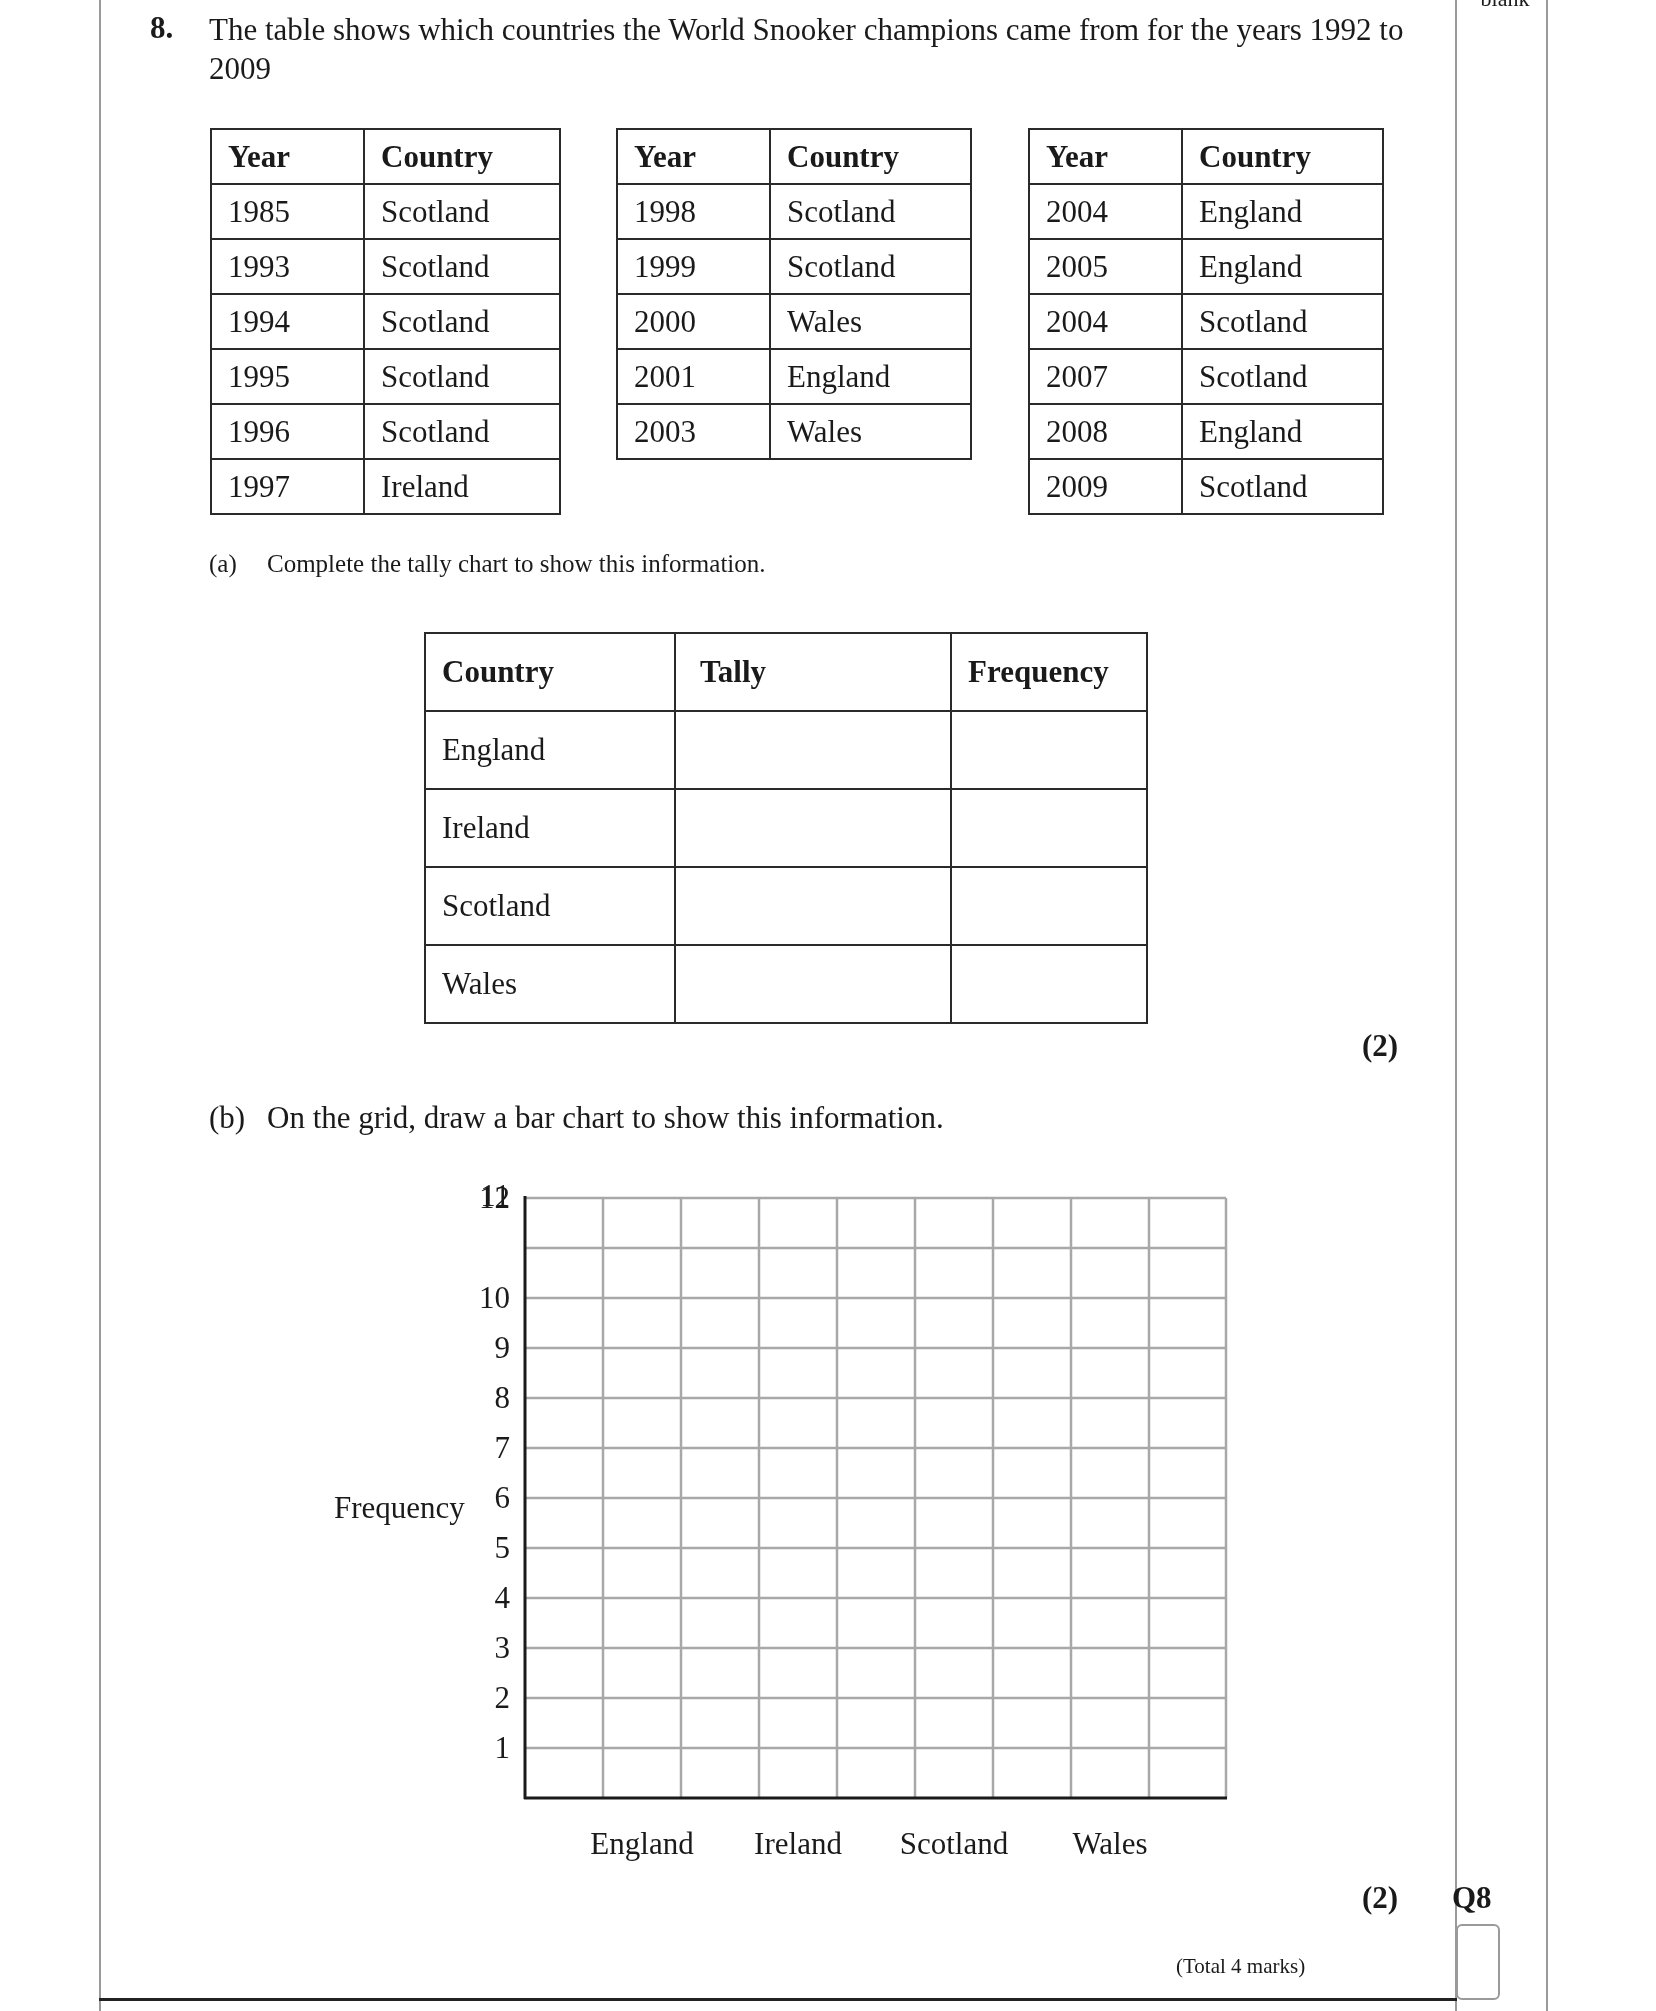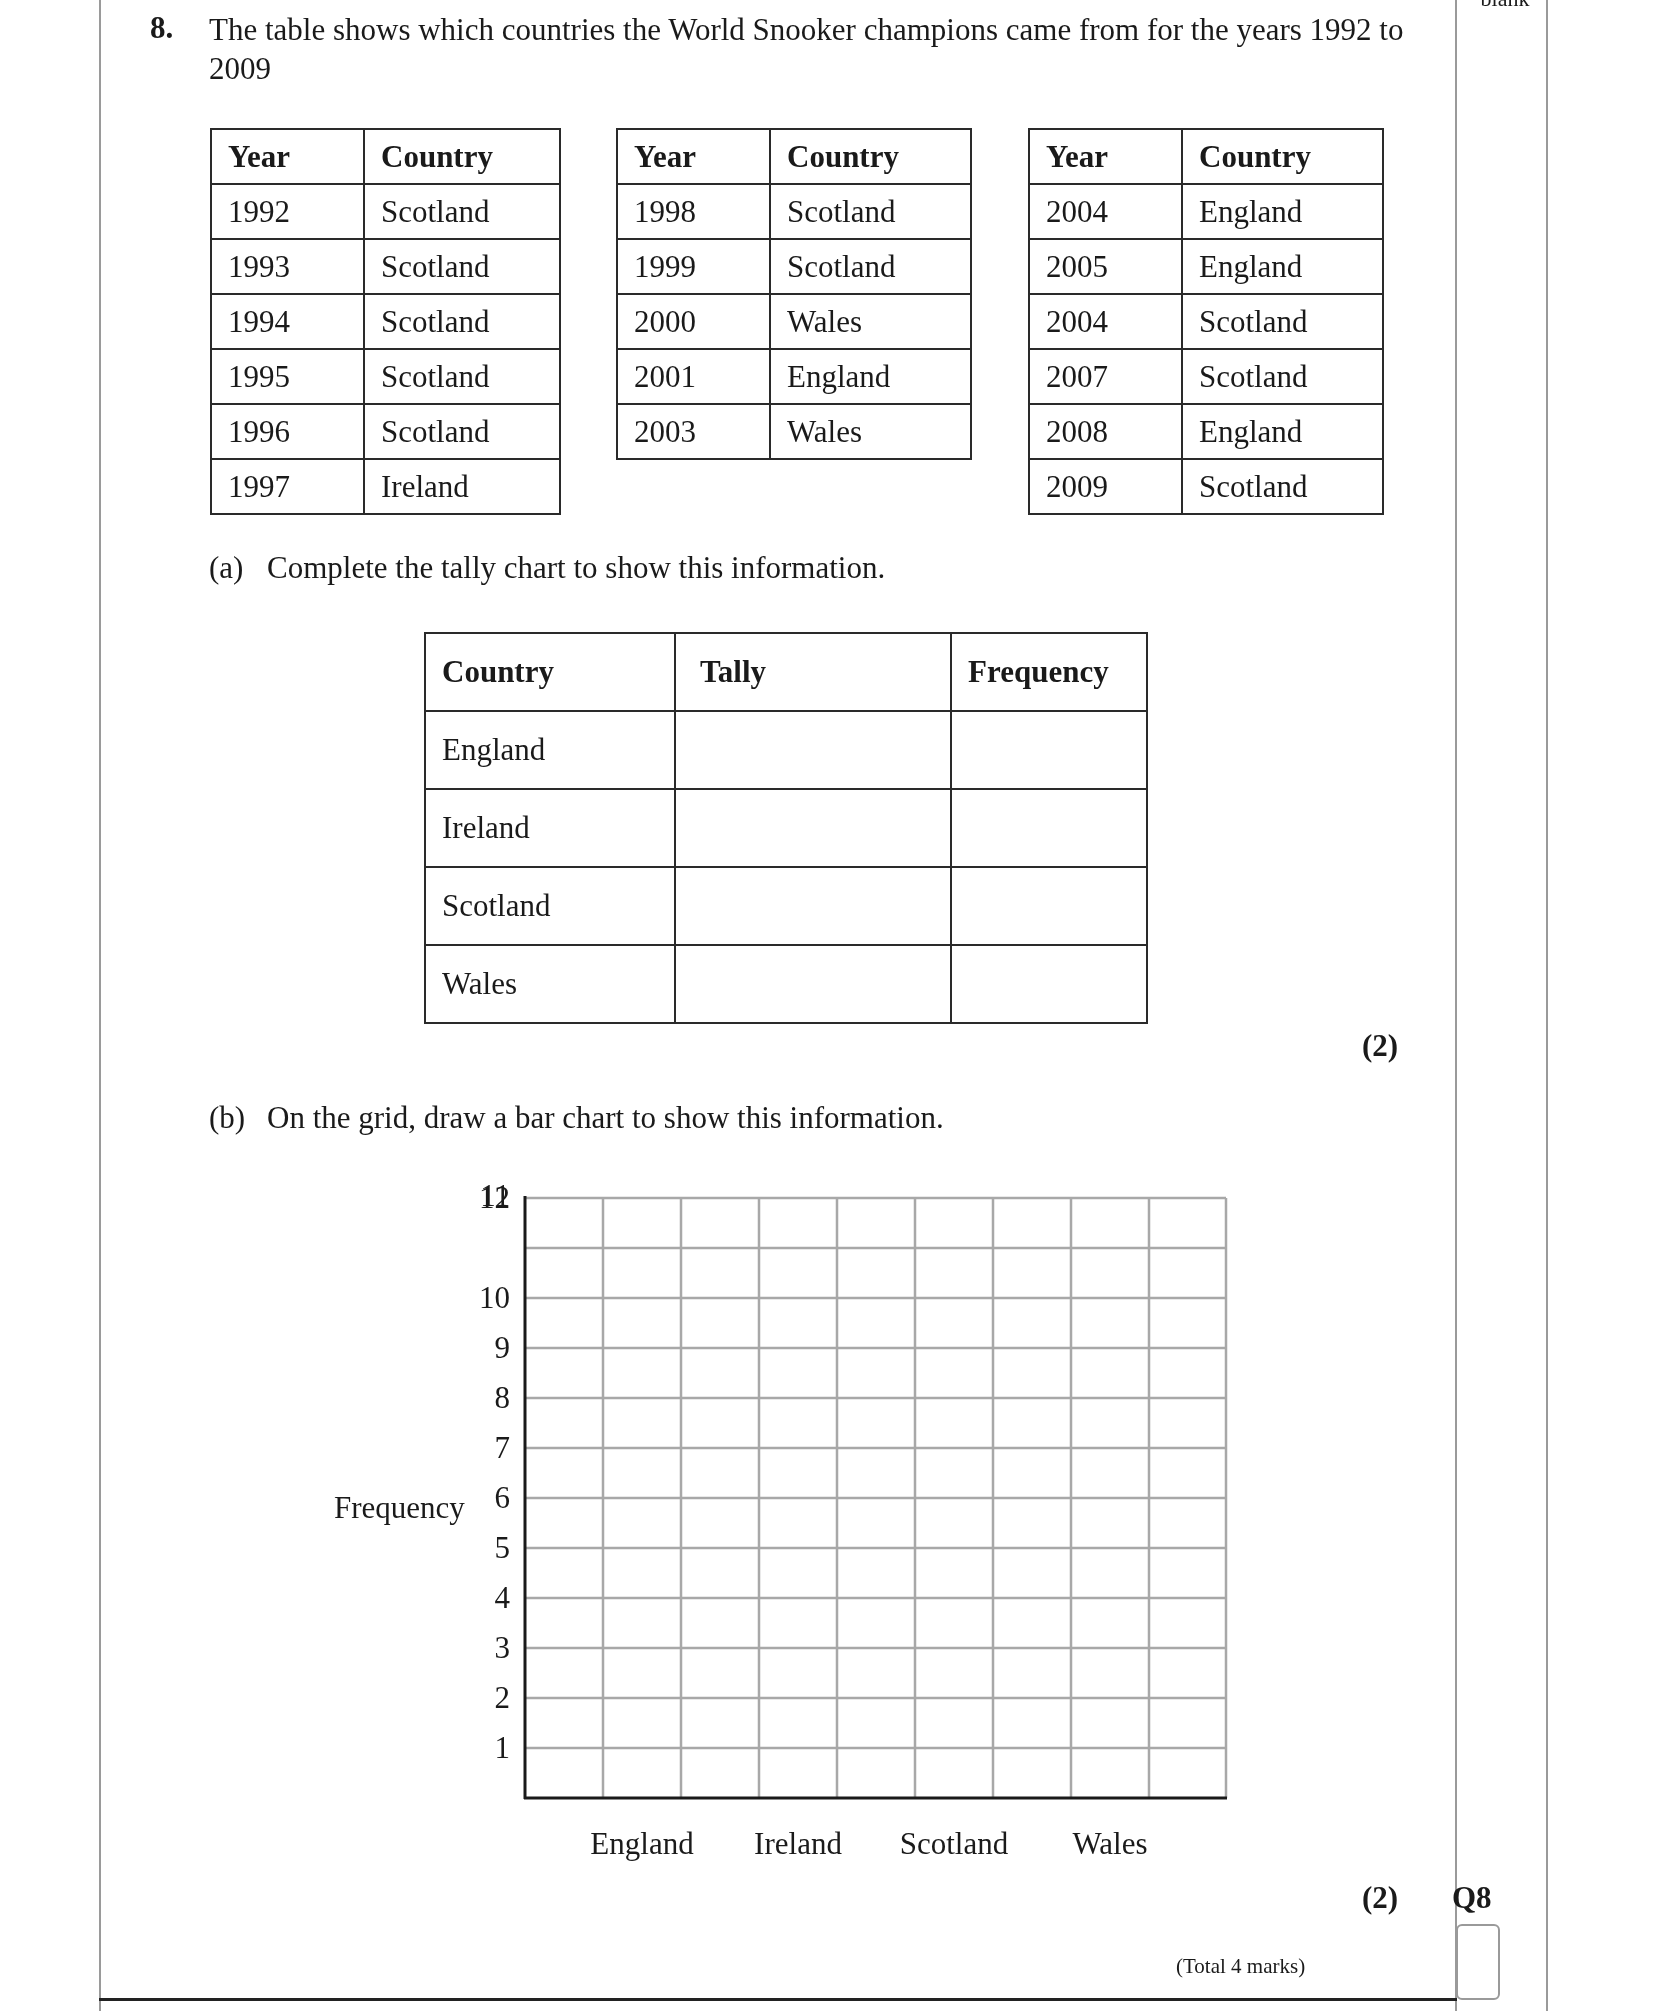--- a/index.html
+++ b/index.html
@@ -22,21 +22,21 @@
     #table-1 { left: 210px; top: 128px; }
     #table-1 td:first-child, #table-1 th:first-child { width: 153px; }
     #table-1 td:last-child, #table-1 th:last-child { width: 196px; }
     #table-2 { left: 616px; top: 128px; }
     #table-2 td:first-child, #table-2 th:first-child { width: 153px; }
     #table-2 td:last-child, #table-2 th:last-child { width: 201px; }
     #table-3 { left: 1028px; top: 128px; }
     #table-3 td:first-child, #table-3 th:first-child { width: 153px; }
     #table-3 td:last-child, #table-3 th:last-child { width: 201px; }
 
-    .part-a { position: absolute; left: 209px; top: 550px; font-size: 31px; }
+    .part-a { position: absolute; left: 209px; top: 550px; font-size: 25px; }
     .part-b { position: absolute; left: 209px; top: 1100px; font-size: 31px; }
     .part-label { display: inline-block; width: 58px; }
 
     table.tally-table { position: absolute; left: 424px; top: 632px; border-collapse: collapse; font-size: 31px; }
     table.tally-table td, table.tally-table th { border: 2.5px solid #2a2a2a; height: 78px; padding: 0 0 0 16px; text-align: left; vertical-align: middle; font-weight: normal; }
     table.tally-table th { font-weight: bold; }
     table.tally-table .c1 { width: 250px; }
     table.tally-table .c2 { width: 276px; padding-left: 24px; }
     table.tally-table .c3 { width: 196px; }
 
@@ -65,21 +65,21 @@
 <div class="q-number">8.</div>
 <div class="q-text">The table shows which countries the World Snooker champions came from for the years 1992 to 2009</div>
 
 <table class="data-table" id="table-1">
   <tbody>
       <tr>
     <th>Year</th>
     <th>Country</th>
   </tr>
   <tr>
-        <td>1992</td>
+        <td>1985</td>
         <td>Scotland</td>
       </tr>
   <tr>
         <td>1993</td>
         <td>Scotland</td>
       </tr>
   <tr>
         <td>1994</td>
         <td>Scotland</td>
       </tr>

